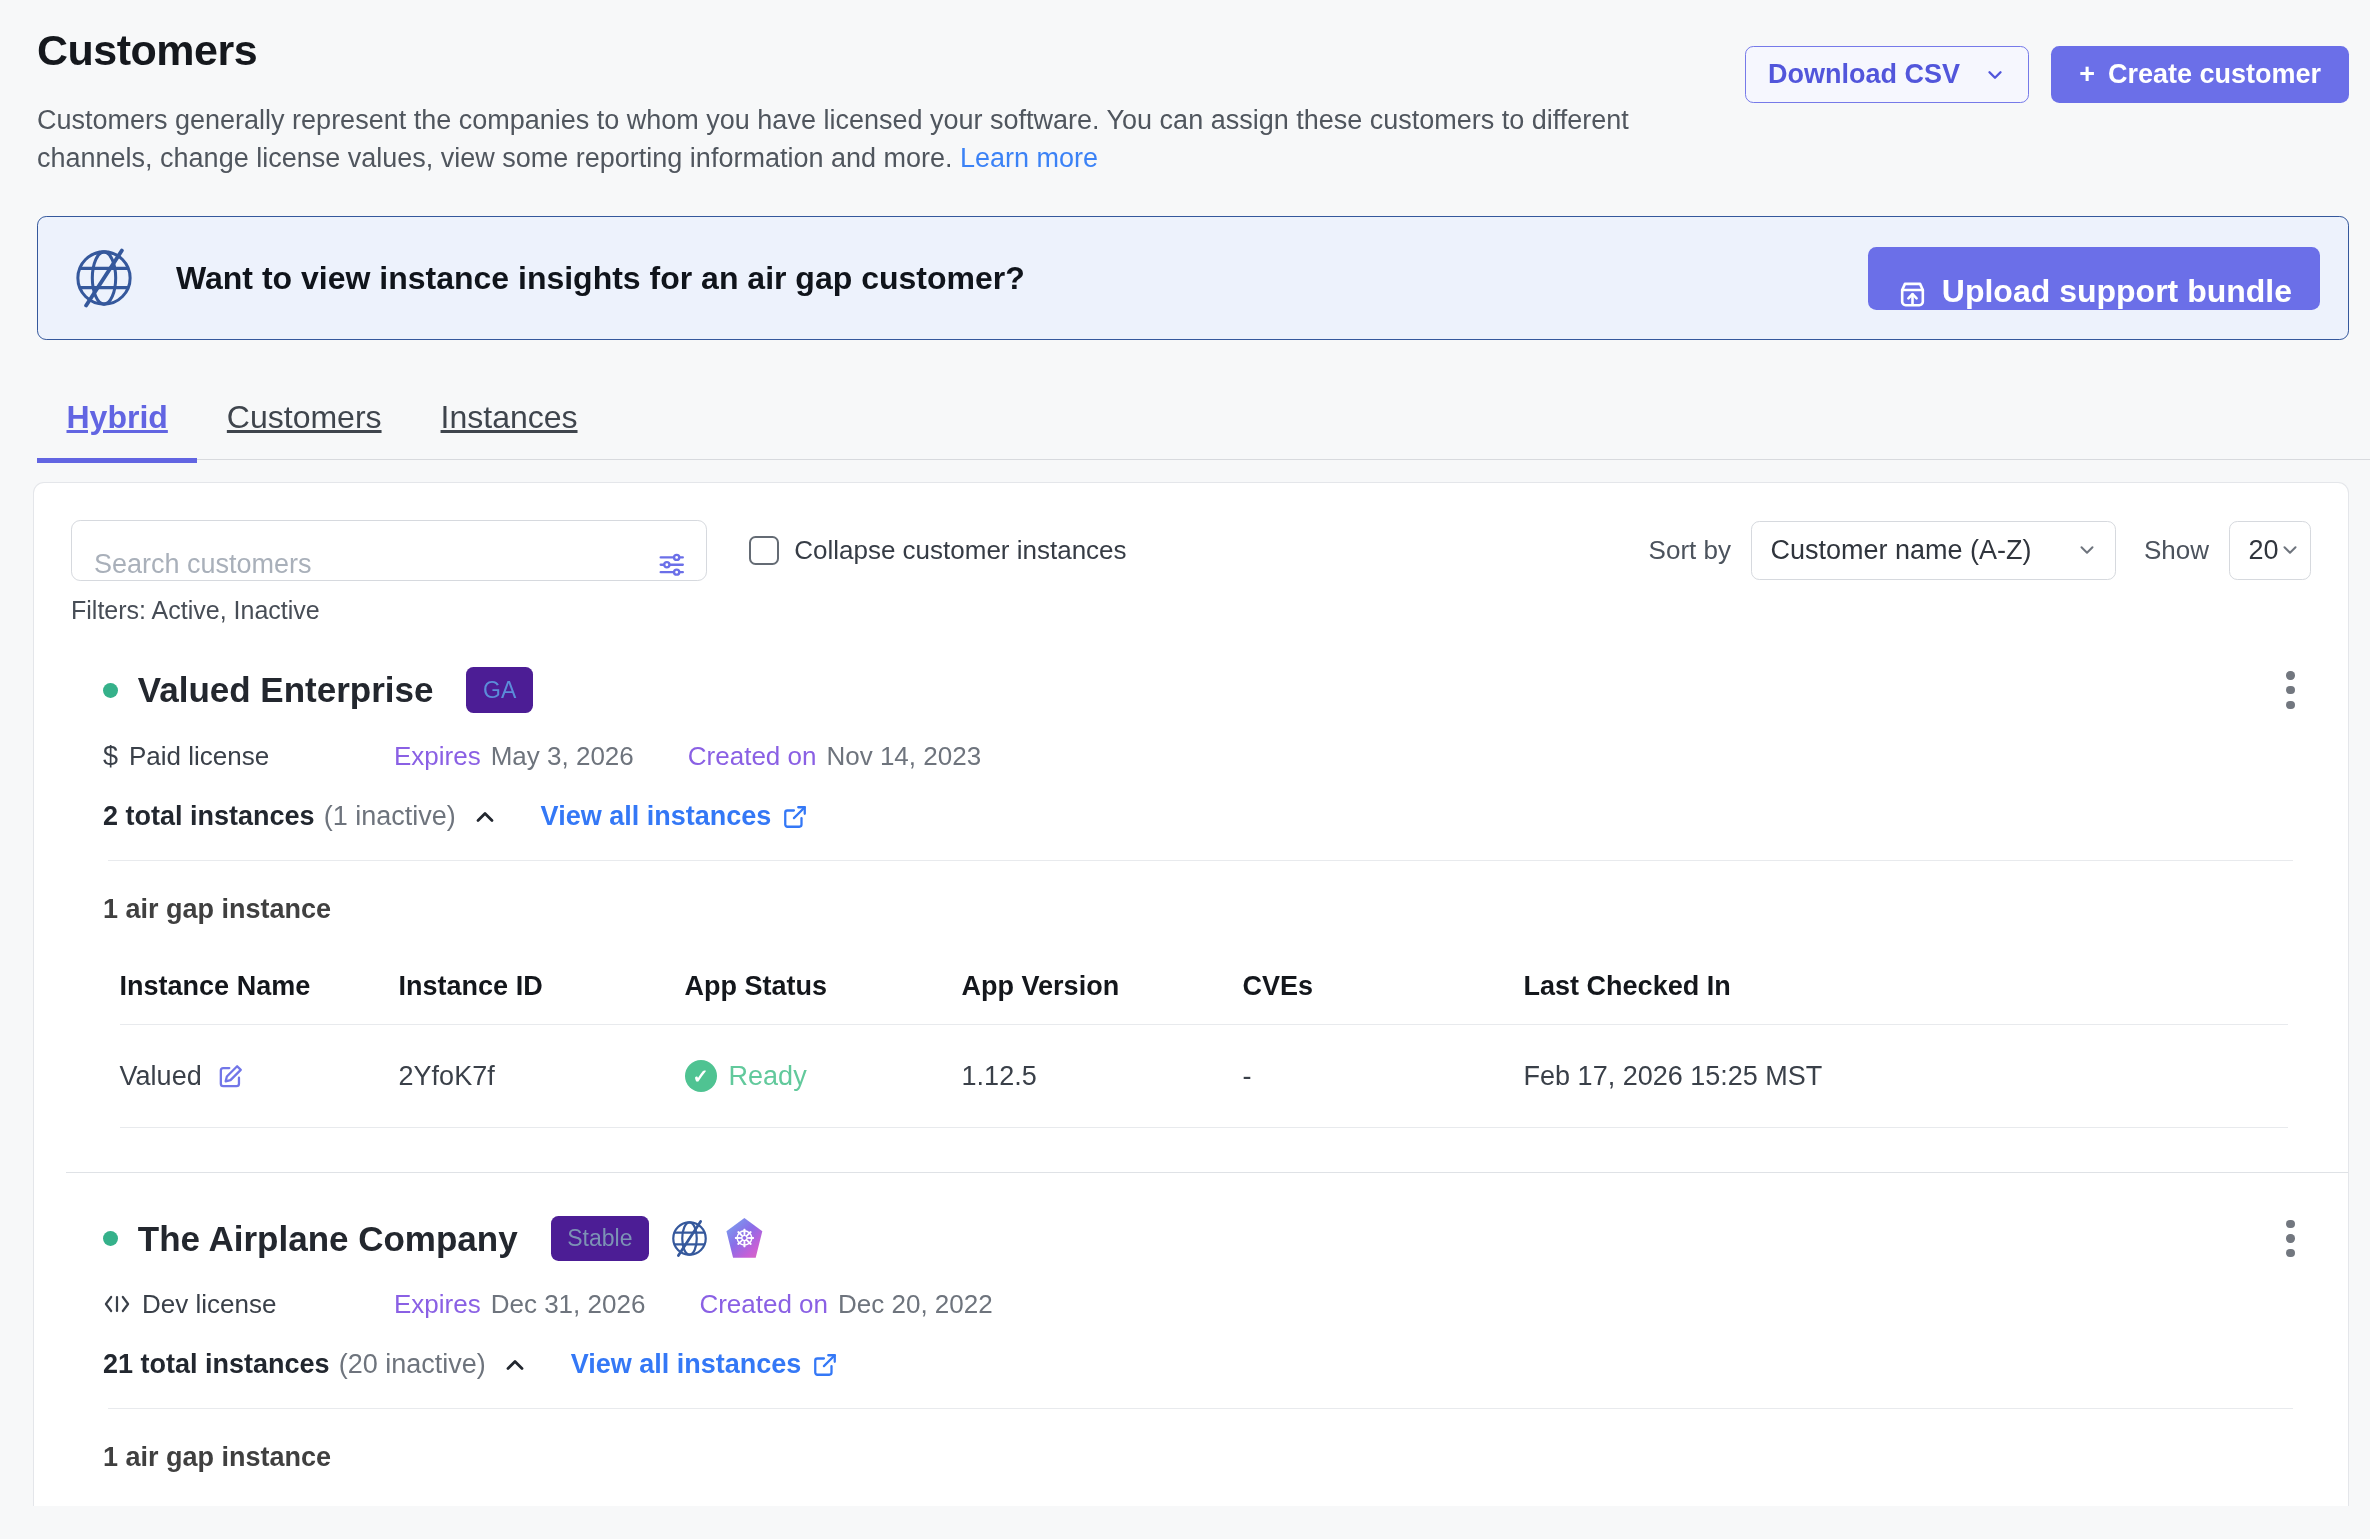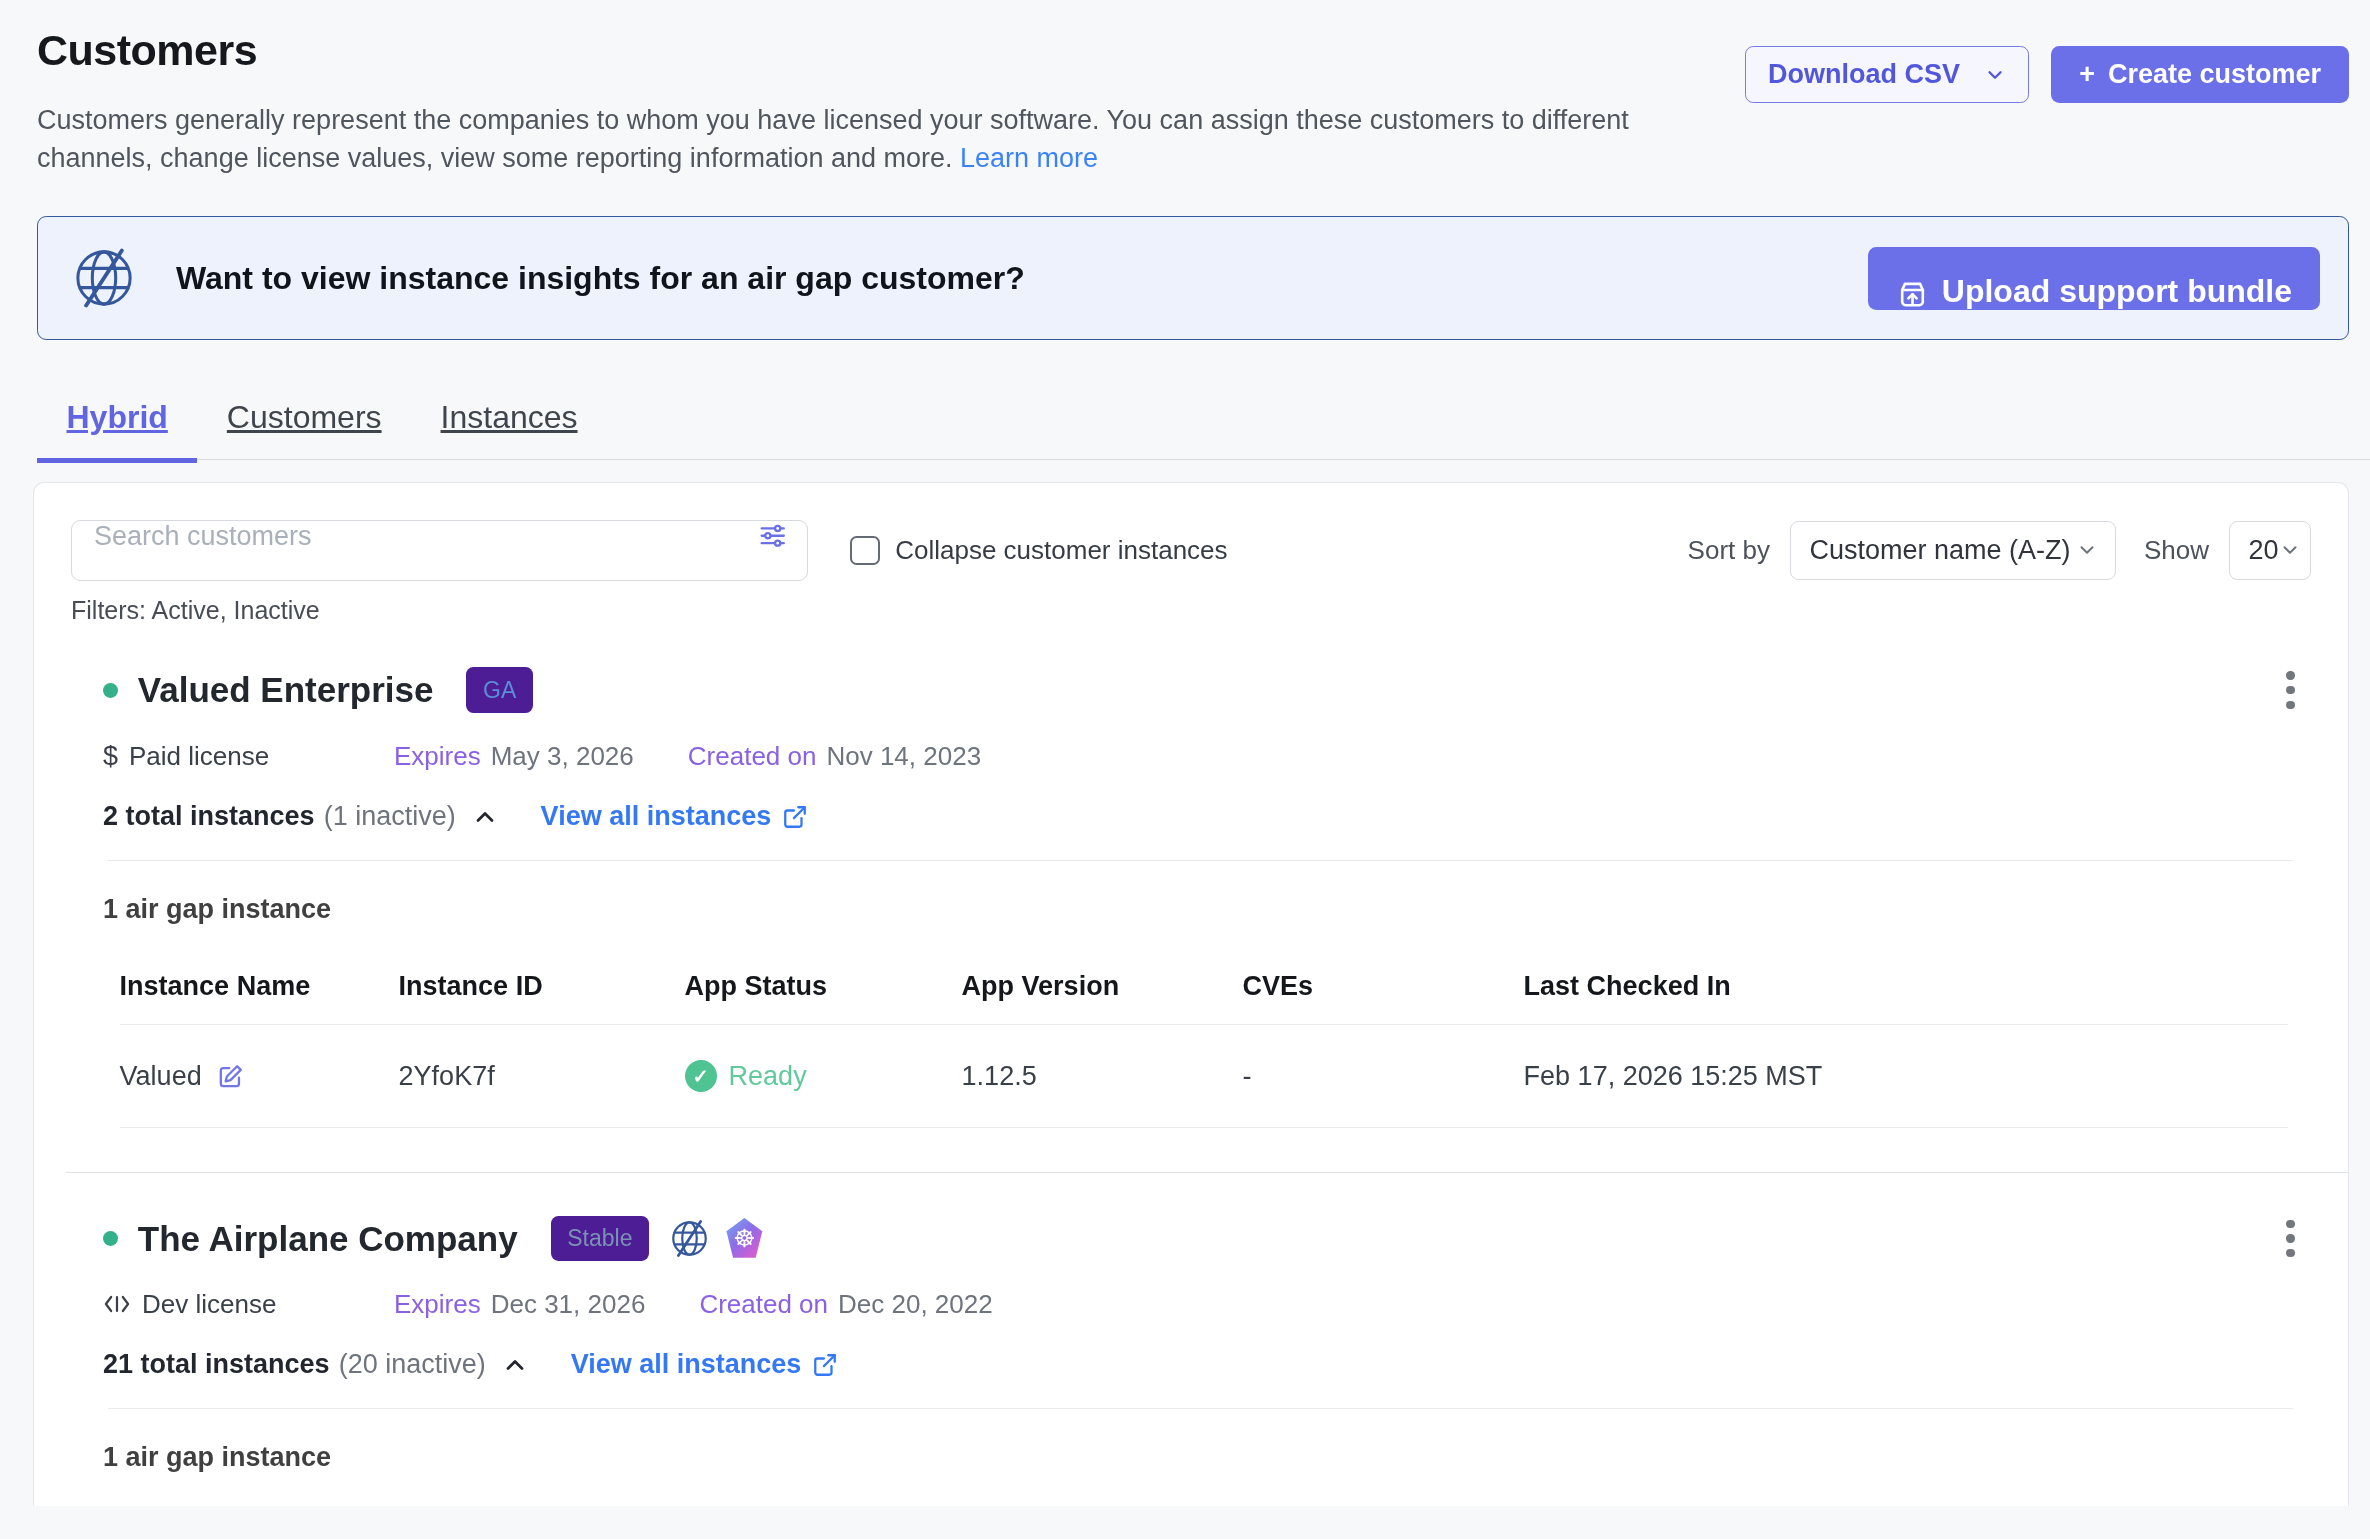--- a/index.html
+++ b/index.html
@@ -23,30 +23,30 @@
   .banner { margin:39px 21px 0 37px; height:124px; display:flex; align-items:center; background:#edf2fc; border:1.8px solid #35589c; border-radius:9.2px; padding:0 28px 0 33px; }
   .banner-title { margin-left:39px; font-size:32px; font-weight:800; color:#10141b; }
   .banner-btn { margin-left:auto; height:63px; font-size:32px;align-items:flex-end; }
   
   .tabs { display:flex; margin:42px 0 0 37px; border-bottom:1.8px solid #d8dade; }
   .tab { padding:16.6px 29.5px 22px; font-size:32px; color:#3f454d; cursor:pointer;text-decoration:underline; }
   .tab.active { color:#6265e2; font-weight:700; border-bottom:5.5px solid #6265e2; margin-bottom:-3.7px; }
   
   .card { margin:22px 21px 0 33px; background:#ffffff; border:1.8px solid #e4e6ea; border-bottom:none; border-radius:11px 11px 0 0; padding:37px 0 0 37px; height:1024px; overflow:hidden; }
   .toolbar { display:flex; align-items:center; padding-right:37px; }
-  .search-box { width:737px; height:61px; border:1.8px solid #d6d9de; border-radius:9.2px; display:flex; align-items:flex-start; padding:0 20px 0 22px; background:#fff; }
+  .search-box { width:636px; height:61px; border:1.8px solid #d6d9de; border-radius:9.2px; display:flex; align-items:flex-end; padding:0 20px 0 22px; background:#fff; }
   .search-box input { border:none; outline:none; flex:1; font-size:27px; font-family:inherit; color:#30353d; }
   .search-box input::placeholder { color:#a9b0ba; }
   .checkbox-group { display:flex; align-items:center; margin-left:42px; cursor:pointer; }
   .checkbox { width:29.5px; height:29.5px; border:2.8px solid #646b74; border-radius:6.5px; background:#fff; }
   .checkbox-label { margin-left:15.7px; font-size:26px; color:#363c45; }
   .toolbar-right { margin-left:auto; display:flex; align-items:center; }
   .tb-label { font-size:26px; color:#4c535d; }
   .select { display:flex; align-items:center; justify-content:space-between; border:1.8px solid #d6d9de; border-radius:8.3px; height:59px; padding:0 16.6px 0 18.5px; margin-left:20px; font-size:27px; color:#30353d; background:#fff; cursor:pointer; }
-  .select.sort { width:326px; }
+  .select.sort { width:365px; }
   .select.show { width:82px; margin-right:0; }
   .show-label { margin-left:28px; }
   .filters-line { margin-top:14.8px; font-size:25px; color:#474d56; }
   
   .customer { padding:0 37px 0 32px; }
   .cust-head { display:flex; align-items:center; margin-top:41px; }
   .status-dot { width:14.8px; height:14.8px; border-radius:50%; background:#35b18a; margin-right:20px; flex:none; }
   .cust-name { font-size:35px; font-weight:700; color:#23272e; }
   .badge { margin-left:33px; background:#4c1d95; border-radius:7.4px; padding:9.2px 16.6px; font-size:23px; }
   .badge.ga { color:#5b8dd9; }

